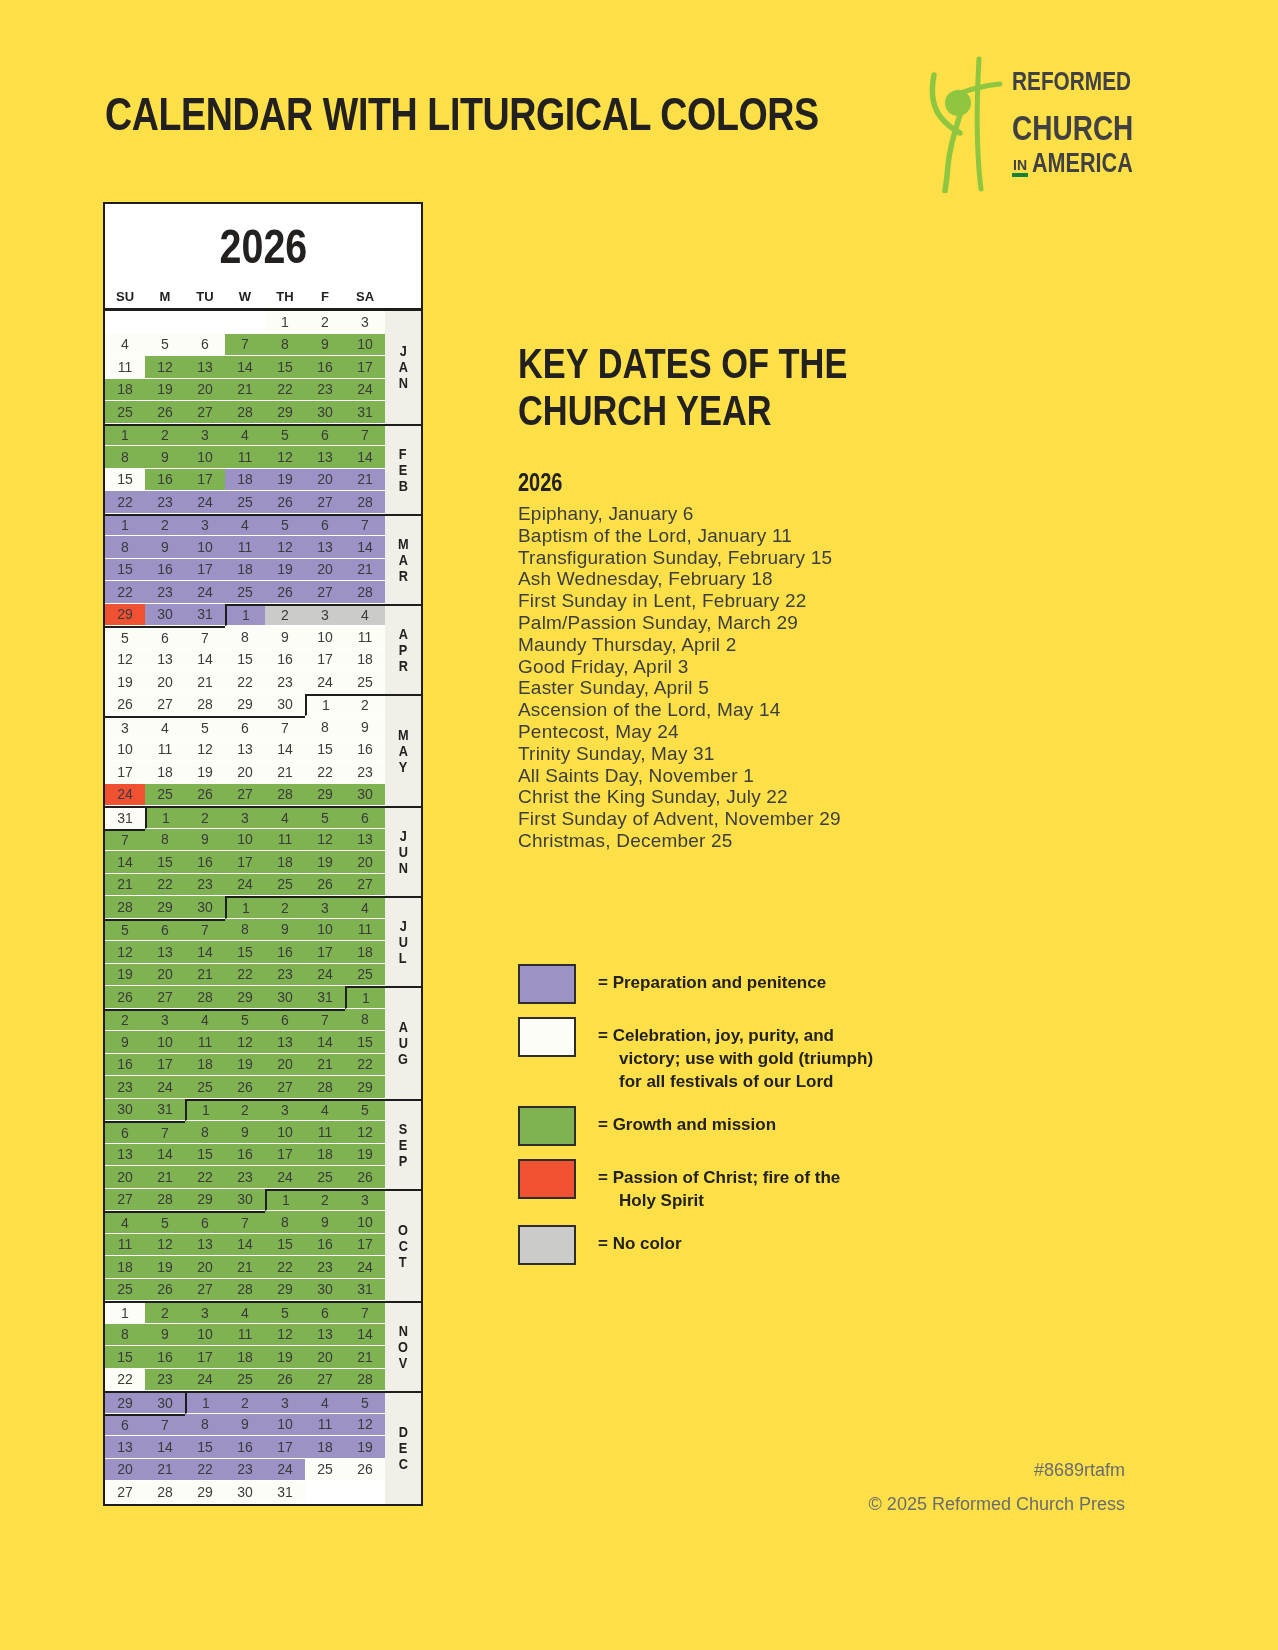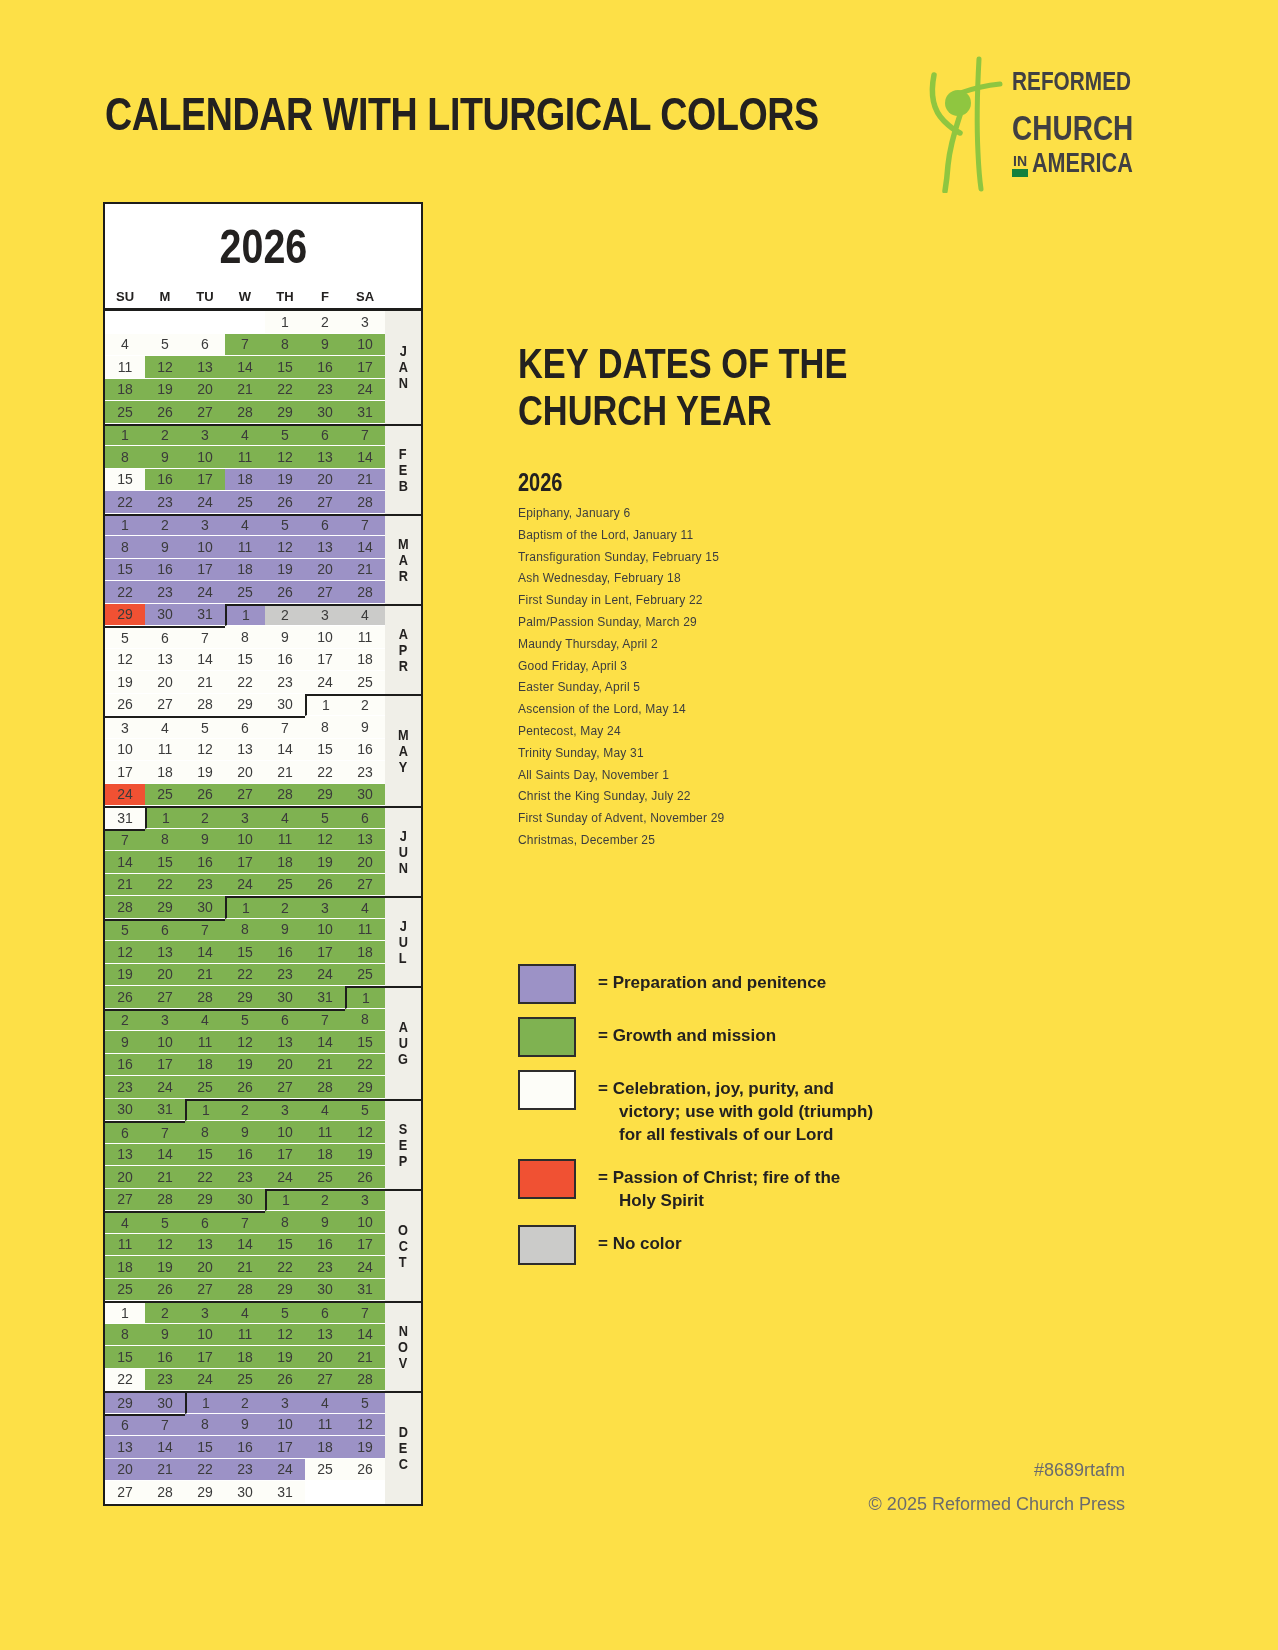--- a/index.html
+++ b/index.html
@@ -12,21 +12,21 @@
   .page-title{position:absolute;left:105px;top:86px;font-size:47px;font-weight:bold;
               letter-spacing:-0.5px;color:#232120;}
 
   
   .logo{position:absolute;left:920px;top:50px;width:215px;height:145px;display:flex;align-items:center;}
   .logo-mark{width:88px;height:140px;flex:0 0 auto;}
   .logo-text{margin-left:4px;color:#414042;line-height:1;}
   .logo-text .l1{font-size:26px;font-weight:bold;}
   .logo-text .l2{font-size:35px;font-weight:bold;margin-top:16px;}
   .logo-text .l3{font-size:27px;font-weight:bold;margin-top:5px;display:flex;align-items:flex-end;}
-  .logo-text .l3 .in{font-size:14px;border-bottom:8px solid #15803d;margin-right:4px;padding:0 1px 1px 1px;}
+  .logo-text .l3 .in{font-size:14px;border-bottom:4px solid #15803d;margin-right:4px;padding:0 1px 1px 1px;}
 
   
   .calendar-box{position:absolute;left:103px;top:202px;width:316px;
                 border:2.5px solid var(--border);background:#fff;}
   .cal-year{height:72px;display:flex;align-items:center;justify-content:center;
             font-size:48px;font-weight:bold;color:#232120;padding-top:6px;}
   .cal-header{display:grid;grid-template-columns:repeat(7,40px) 36px;height:26px;
               border-bottom:3px solid var(--border);}
   .cal-header .dh{display:flex;align-items:flex-end;justify-content:center;
                   font-size:13px;font-weight:bold;padding-bottom:4px;color:#232120;}
@@ -47,21 +47,21 @@
   .mgroup{display:flex;flex-direction:column;align-items:center;justify-content:center;
           box-sizing:border-box;}
   .mgroup + .mgroup{border-top:2px solid var(--border);}
   .mgroup .ml{font-size:15px;font-weight:bold;line-height:16px;color:#232120;
               transform:scaleX(0.85);}
 
   
   .right-col{position:absolute;left:518px;top:340px;width:480px;}
   .kd-heading{font-size:43px;line-height:47px;font-weight:bold;color:#232120;}
   .kd-year{margin-top:34px;font-size:25px;font-weight:bold;color:#232120;}
-  .kd-list{margin-top:6px;font-size:12px;line-height:21.8px;color:#3c3d3f;letter-spacing:0.2px;}
+  .kd-list{margin-top:6px;font-size:19px;line-height:21.8px;color:#3c3d3f;letter-spacing:0.2px;}
 
   .legend{margin-top:112px;}
   .legend-item{display:flex;align-items:flex-start;margin-bottom:13px;}
   .swatch{width:54px;height:36px;border:2.5px solid #2e2d2c;flex:0 0 auto;box-sizing:content-box;}
   .legend-text{margin-left:22px;padding-top:7px;font-size:17px;line-height:23px;font-weight:bold;
                color:#232120;white-space:pre-line;padding-left:21px;text-indent:-21px;}
 
   
   .footer{position:absolute;right:153px;top:1453px;text-align:right;color:#6a6b6e;font-size:18px;line-height:34px;}
 </style>
@@ -573,28 +573,28 @@
         <div>First Sunday of Advent, November 29</div>
         <div>Christmas, December 25</div>
       </div>
 
     <div class="legend">
         <div class="legend-item">
           <div class="swatch" style="background: rgb(156, 146, 198);"></div>
           <div class="legend-text">= Preparation and penitence</div>
         </div>
         <div class="legend-item">
-          <div class="swatch" style="background: rgb(127, 178, 81);"></div>
-          <div class="legend-text">= Growth and mission</div>
-        </div>
-        <div class="legend-item">
           <div class="swatch" style="background: rgb(253, 253, 248);"></div>
           <div class="legend-text">= Celebration, joy, purity, and
 victory; use with gold (triumph)
 for all festivals of our Lord</div>
+        </div>
+        <div class="legend-item">
+          <div class="swatch" style="background: rgb(127, 178, 81);"></div>
+          <div class="legend-text">= Growth and mission</div>
         </div>
         <div class="legend-item">
           <div class="swatch" style="background: rgb(240, 81, 51);"></div>
           <div class="legend-text">= Passion of Christ; fire of the
 Holy Spirit</div>
         </div>
         <div class="legend-item">
           <div class="swatch" style="background: rgb(203, 203, 201);"></div>
           <div class="legend-text">= No color</div>
         </div>

